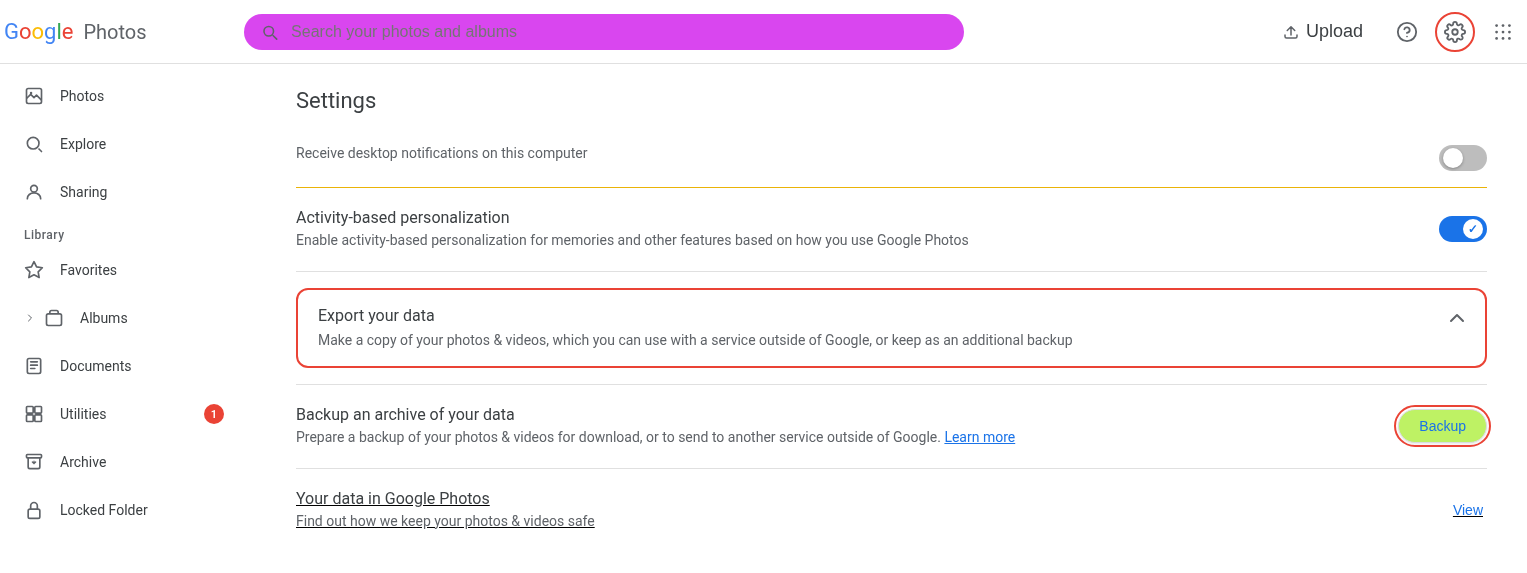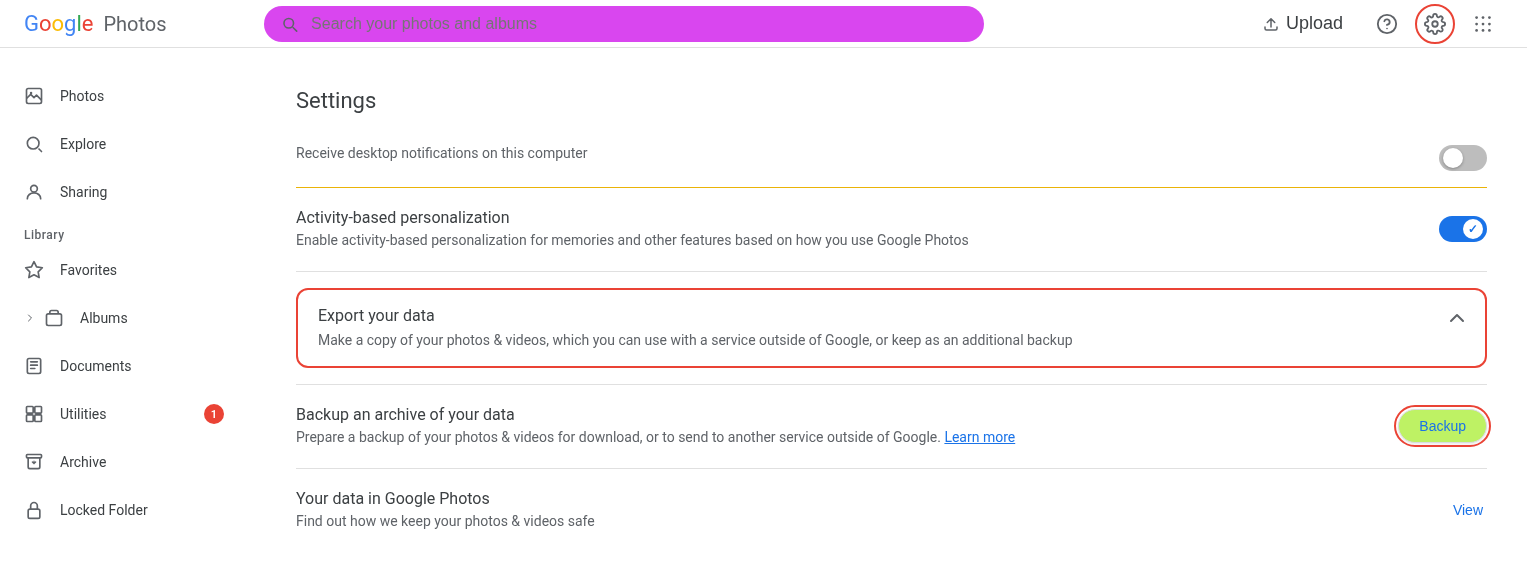--- a/index.html
+++ b/index.html
@@ -2,22 +2,22 @@
 <html><head>
   <meta charset="utf-8">
   <style>
     * { box-sizing: border-box; margin: 0; padding: 0; }
     body { font-family: 'Google Sans', Roboto, Arial, sans-serif; background: #fff; display: flex; flex-direction: column; height: 573px; overflow: hidden; }
 
     
     .header {
       display: flex;
       align-items: center;
-      padding: 0 24px;
-      height: 48px;
+      padding: 0 4px;
+      height: 64px;
       background: #fff;
       border-bottom: 1px solid #e0e0e0;
       position: fixed;
       top: 0; left: 0; right: 0;
       z-index: 100;
     }
     .logo-area {
       display: flex;
       align-items: center;
       gap: 6px;
@@ -137,21 +137,21 @@
     .settings-content {
       padding: 0 40px;
     }
     .setting-row {
       display: flex;
       align-items: center;
       padding: 20px 0;
       border-bottom: 1px solid #e0e0e0;
       gap: 16px;
     }
-    .setting-row:last-child { border-bottom: none; }
+    .setting-row:last-child { border-bottom: none; text-decoration: underline; }
     .setting-text { flex: 1; }
     .setting-title {
       font-size: 16px;
       color: #3c4043;
       margin-bottom: 4px;
     }
     .setting-desc {
       font-size: 14px;
       color: #5f6368;
       line-height: 1.4;

